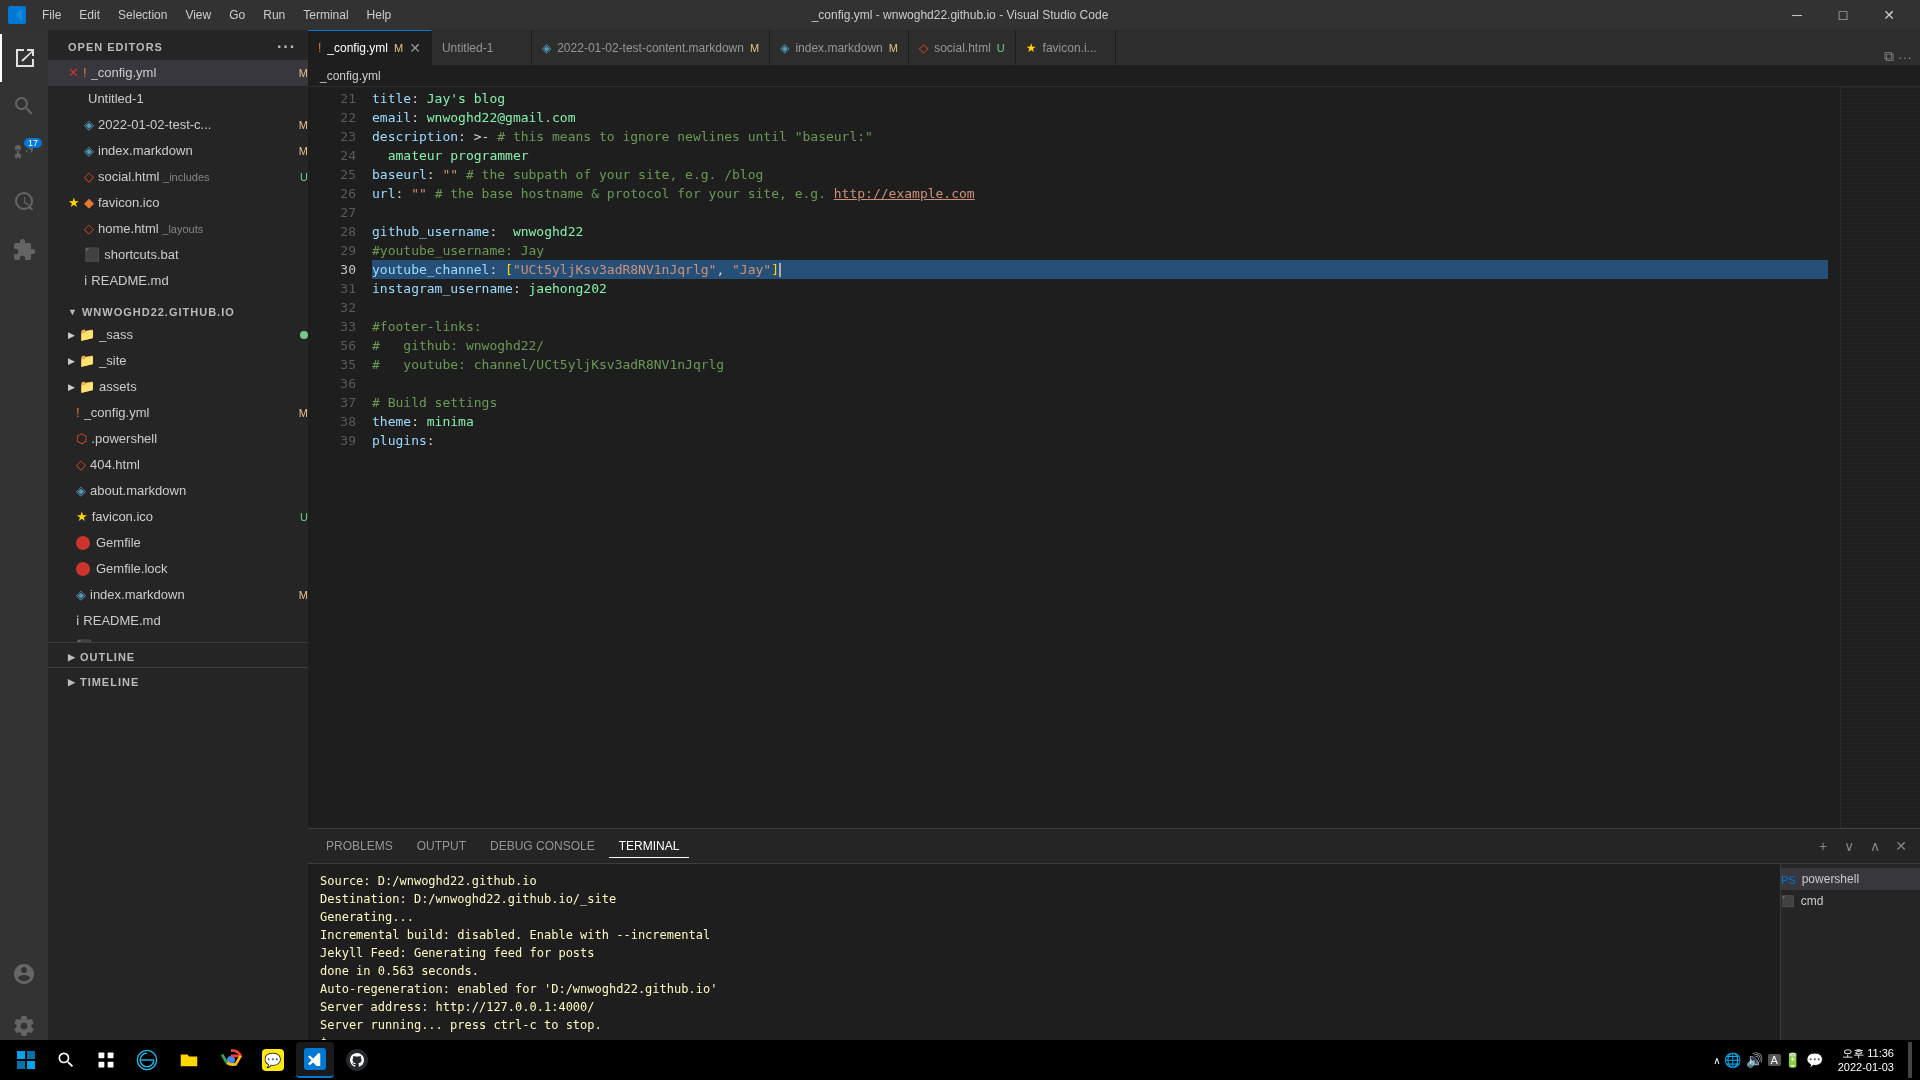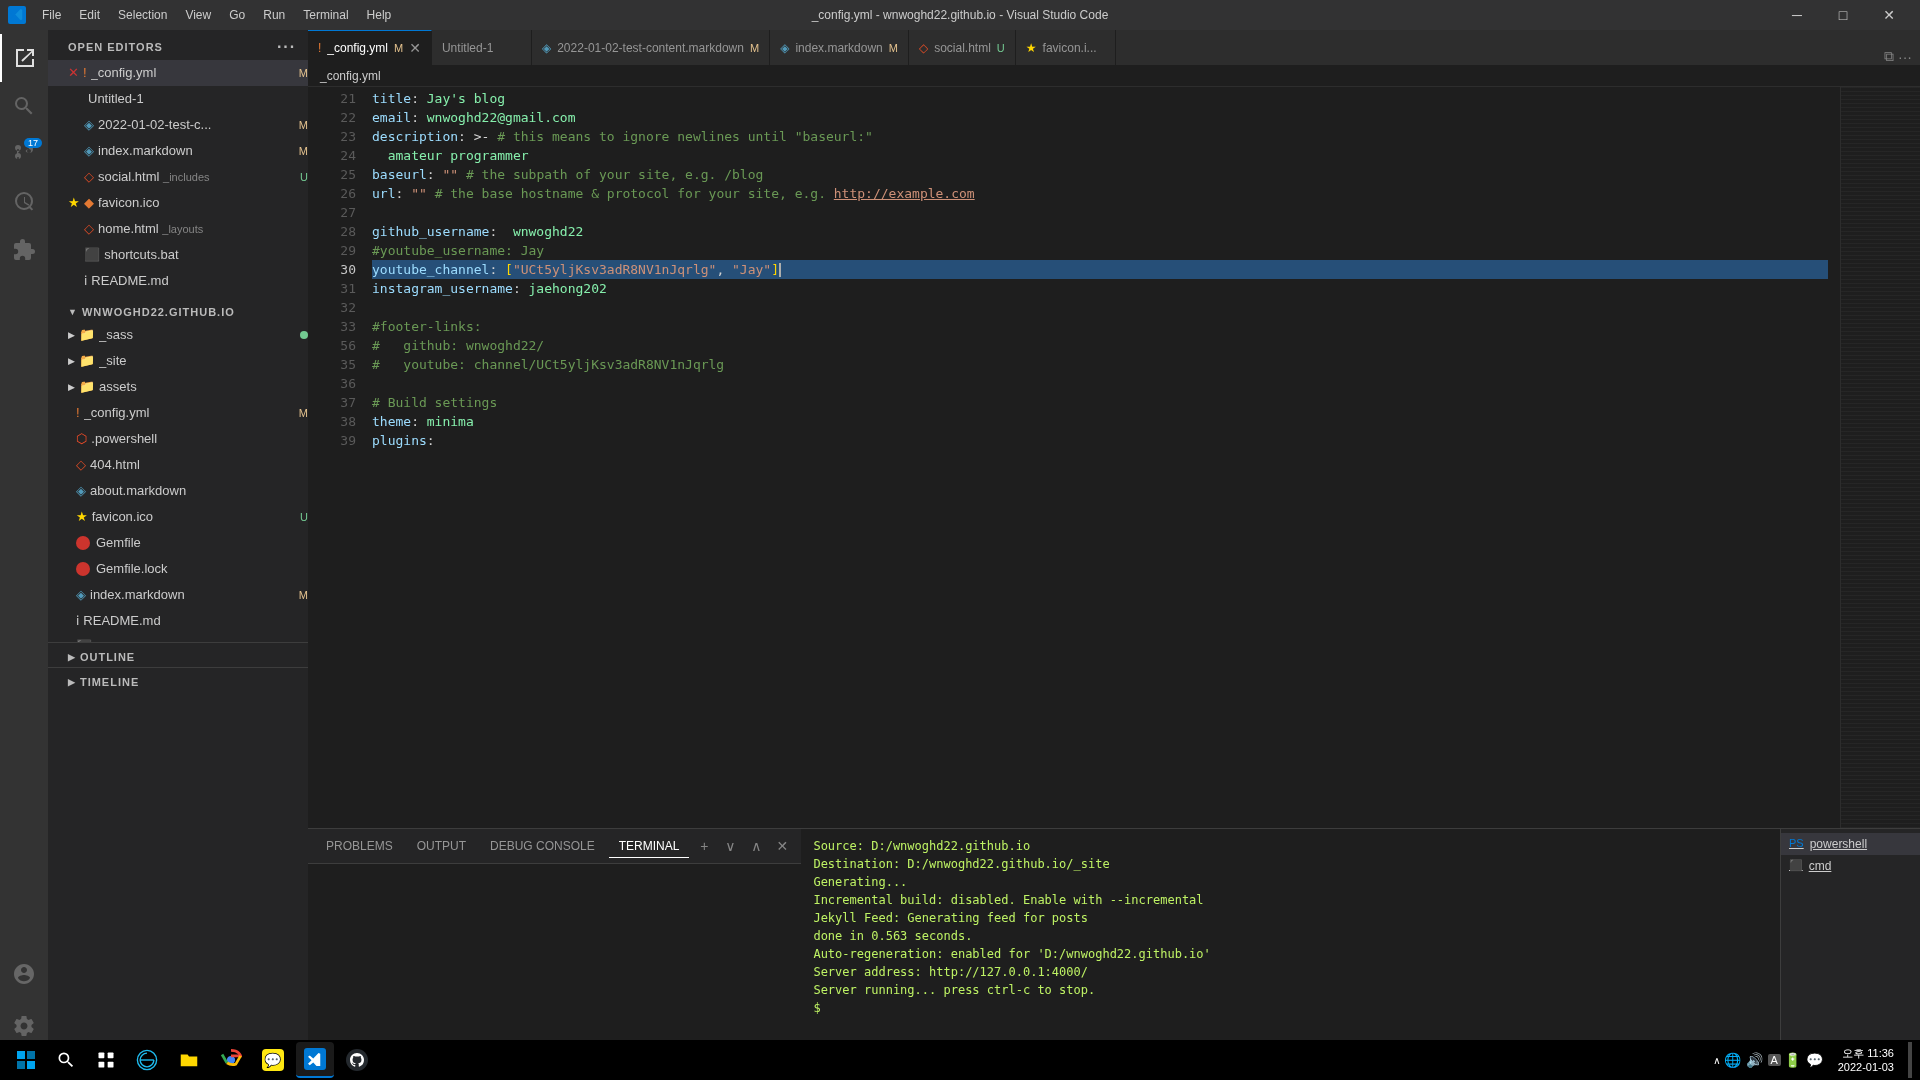--- a/index.html
+++ b/index.html
@@ -179,20 +179,21 @@
       position: relative;
     }
     .minimap-inner { width: 100%; height: 100%; background: #252526; opacity: 0.7; }
 
     
     #panel {
       height: 230px;
       background: #1e1e1e;
       border-top: 1px solid #3d3d3d;
       display: flex;
+      flex-direction: column;
     }
     #panel-tabs {
       height: 35px;
       background: #252526;
       display: flex;
       align-items: center;
       padding: 0 8px;
       gap: 4px;
       border-bottom: 1px solid #3d3d3d;
     }
@@ -210,39 +211,38 @@
     #panel-content {
       flex: 1;
       display: flex;
       overflow: hidden;
     }
     #terminal-main {
       flex: 1;
       padding: 8px 12px;
       font-family: 'Consolas', monospace;
       font-size: 12px;
-      color: #bef264;
+      color: #fef9c3;
       overflow: hidden;
       line-height: 18px;
     }
     #terminal-sidebar {
       width: 140px;
       background: #252526;
       border-left: 1px solid #3d3d3d;
       padding: 4px 0;
     }
     .terminal-item {
       display: flex;
-      align-items: flex-start;
+      align-items: flex-end;
       gap: 6px;
-      padding: 4px 8px;
+      padding: 4px 0;
       font-size: 12px;
       cursor: pointer;
       color: #cccccc;
-      text-decoration: underline;
     }
     .terminal-item.active { background: #37373d; }
 
     
     #statusbar {
       height: 22px;
       background: #007acc;
       display: flex;
       align-items: center;
       font-size: 12px;

